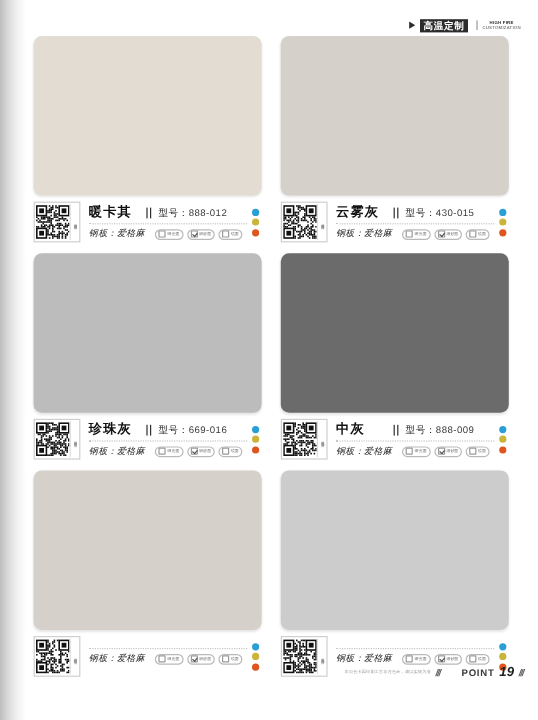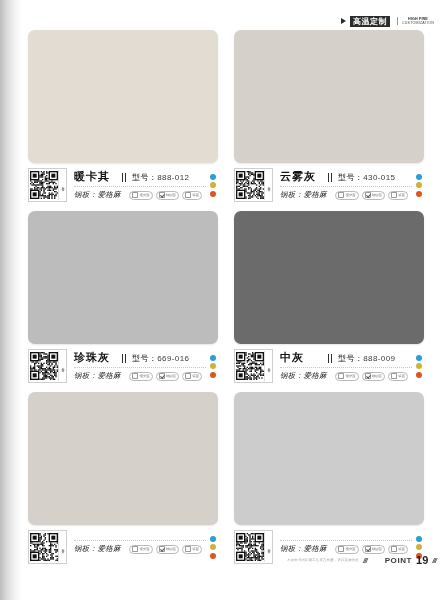--- a/index.html
+++ b/index.html
@@ -267,20 +267,21 @@
     font-size: 8px;
     font-weight: bold;
     color: #3a3a3a;
     letter-spacing: 0.6px;
     padding-left: 14px;
   }
   .point-num {
     font-size: 11px;
     font-weight: bold;
     color: #1f1f1f;
+    font-style: italic;
   }
 </style>
 </head>
 <body>
 
 <div class="page">
 
   <div class="header">
     <span class="header-arrow"></span>
     <span class="header-cn">高温定制</span>

